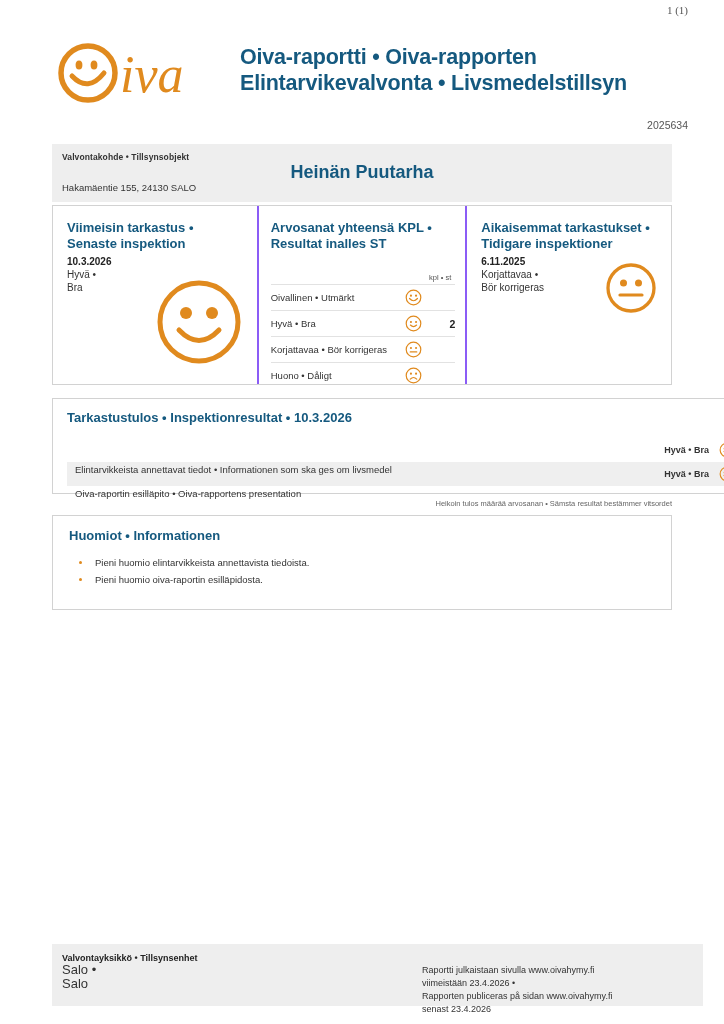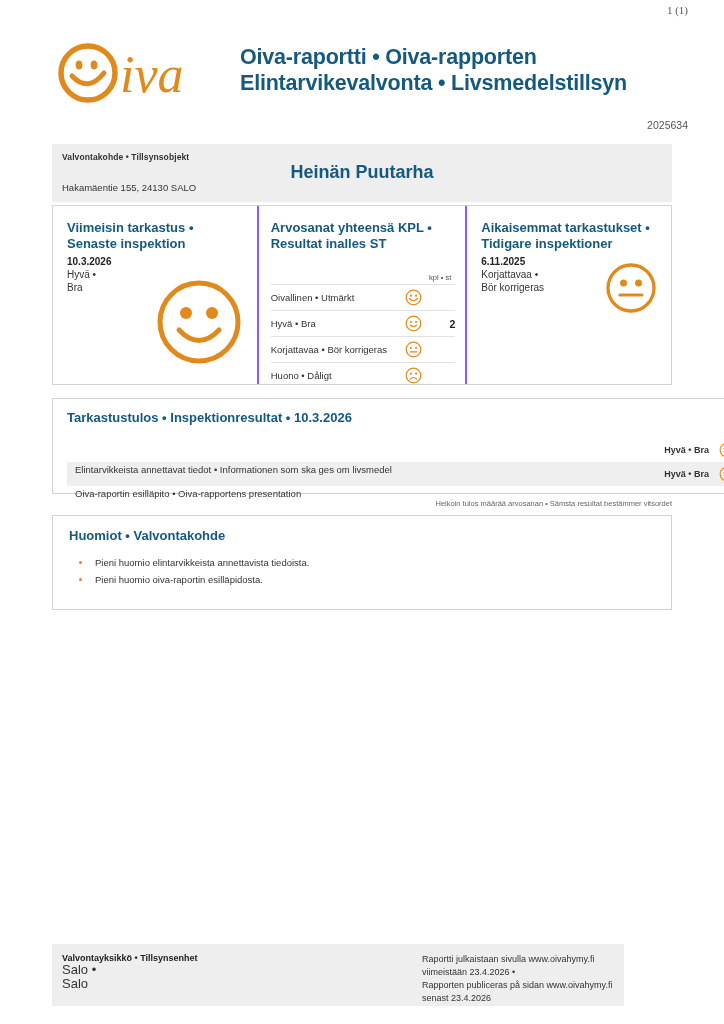--- a/index.html
+++ b/index.html
@@ -243,21 +243,21 @@
     height: 3px;
     background: #e08a1e;
     border-radius: 50%;
   }
 
   
   .footer {
     position: absolute;
     top: 944px;
     left: 52px;
-    width: 572px;
+    width: 651px;
     height: 62px;
     background: #eeeeee;
     box-sizing: border-box;
     display: flex;
     padding: 9px 0 0 10px;
   }
   .footer-left { width: 360px; }
   .footer-unit-label {
     font-size: 9px;
     font-weight: bold;
@@ -266,20 +266,21 @@
   .footer-unit {
     font-size: 13px;
     color: #333333;
     line-height: 12.5px;
     margin-top: 1px;
   }
   .footer-right {
     font-size: 9px;
     color: #333333;
     line-height: 13px;
+    margin-top: 11px;
   }
 
   .face-svg { display: block; }
 </style>
 </head>
 <body>
 
 <div class="page">
 
   <div class="page-number">1 (1)</div>
@@ -440,21 +441,21 @@
           <circle cx="15.6" cy="9.8" r="1.5" fill="#e08a1e"></circle>
           <path d="M7.6 14.2 Q12 18.4 16.4 14.2" fill="none" stroke="#e08a1e" stroke-width="1.7" stroke-linecap="round"></path>
         </svg>
       </span>
     </div>
   </div>
 
   <div class="results-note">Heikoin tulos määrää arvosanan • Sämsta resultat bestämmer vitsordet</div>
 
   <div class="card observations">
-    <div class="card-title">Huomiot • Valvontakohde</div>
+    <div class="card-title">Huomiot • Informationen</div>
     <ul class="obs-list">
       <li>
         <span class="obs-bullet"></span>
         <span>Pieni huomio elintarvikkeista annettavista tiedoista.</span>
       </li>
       <li>
         <span class="obs-bullet"></span>
         <span>Pieni huomio oiva-raportin esilläpidosta.</span>
       </li>
     </ul>

